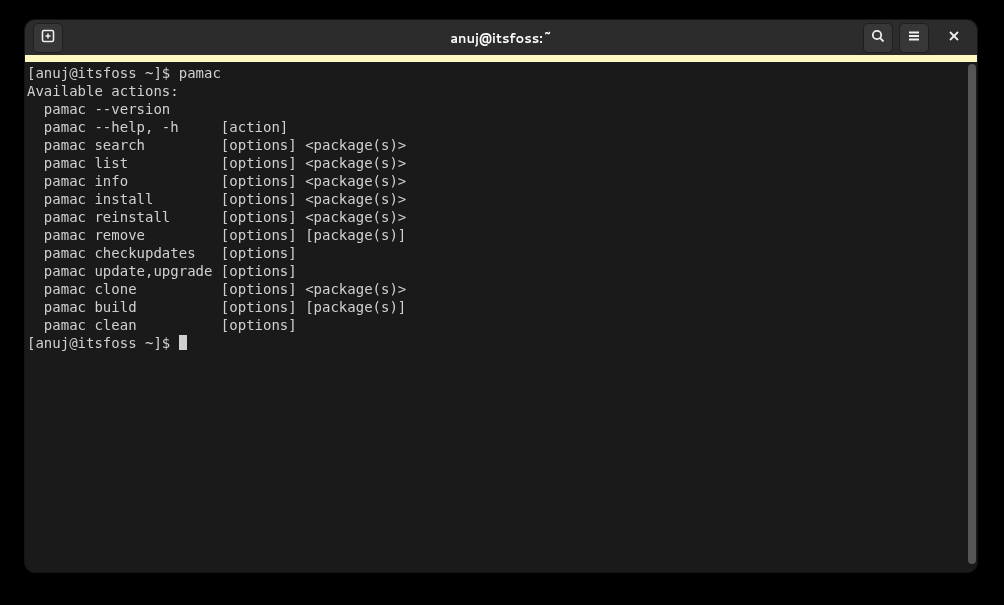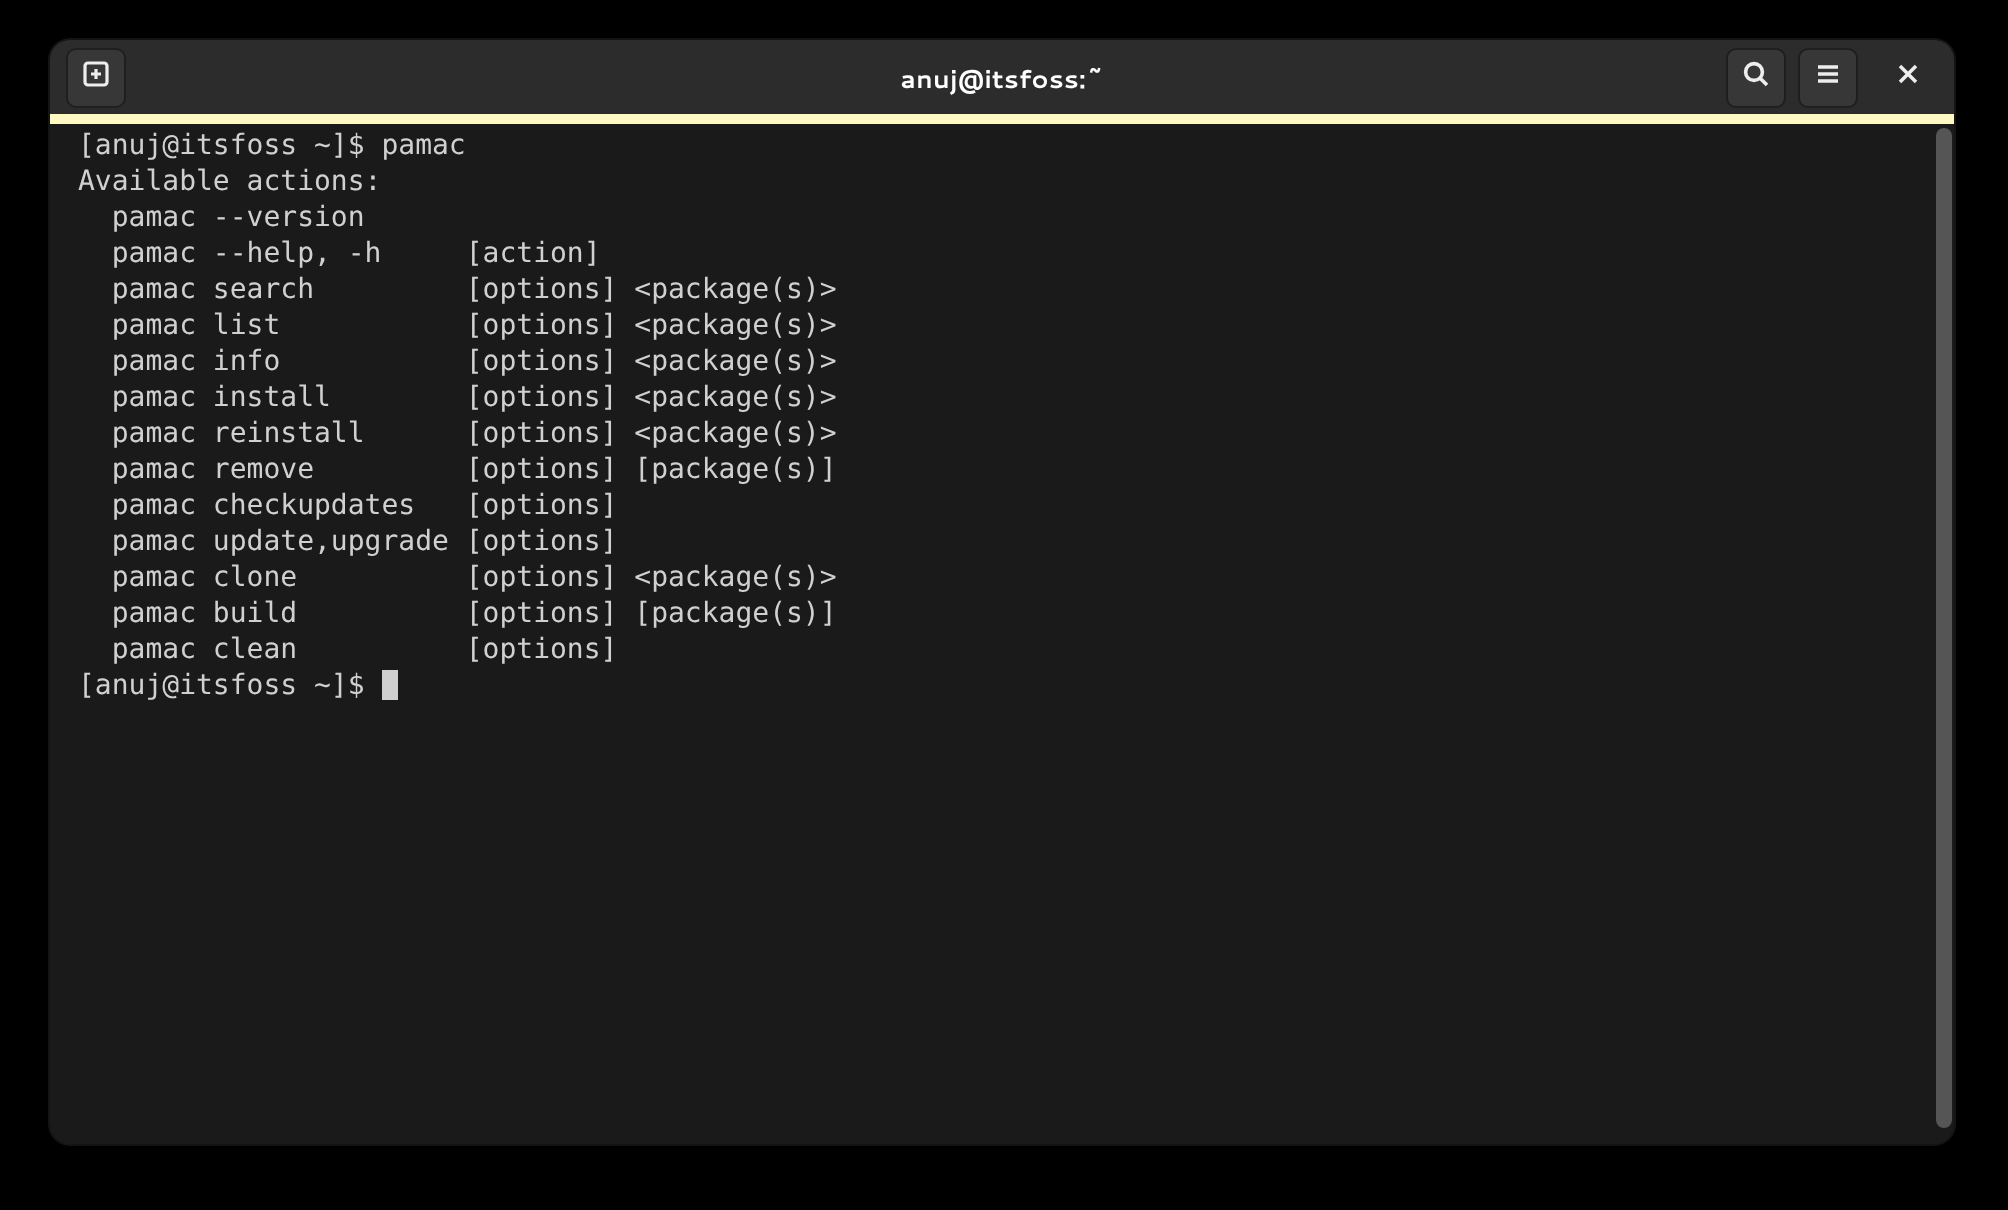--- a/index.html
+++ b/index.html
@@ -21,21 +21,21 @@
       background: #1a1a1a;
       border-radius: 10px;
       overflow: hidden;
       display: flex;
       flex-direction: column;
       box-shadow: 0 0 0 1px rgba(255,255,255,0.08);
     }
     .titlebar {
       height: 42px;
       background: #2c2c2c;
-      border-bottom: 5px solid #fef9c3;
+      border-bottom: 7px solid #fef9c3;
       display: flex;
       align-items: center;
       padding: 0 8px;
       position: relative;
     }
     .titlebar-left {
       display: flex;
       align-items: center;
     }
     .titlebar-center {
@@ -93,21 +93,20 @@
       position: relative;
       overflow: hidden;
     }
     .terminal-content {
       padding: 2px 2px;
       font-size: 14px;
       line-height: 18px;
       color: #d0d0d0;
       white-space: pre;
       font-family: "DejaVu Sans Mono", "Liberation Mono", "Courier New", monospace;
-      margin-left: 12px;
     }
     .scrollbar {
       position: absolute;
       right: 1px;
       top: 2px;
       bottom: 8px;
       width: 8px;
       background: #555;
       border-radius: 4px;
     }

